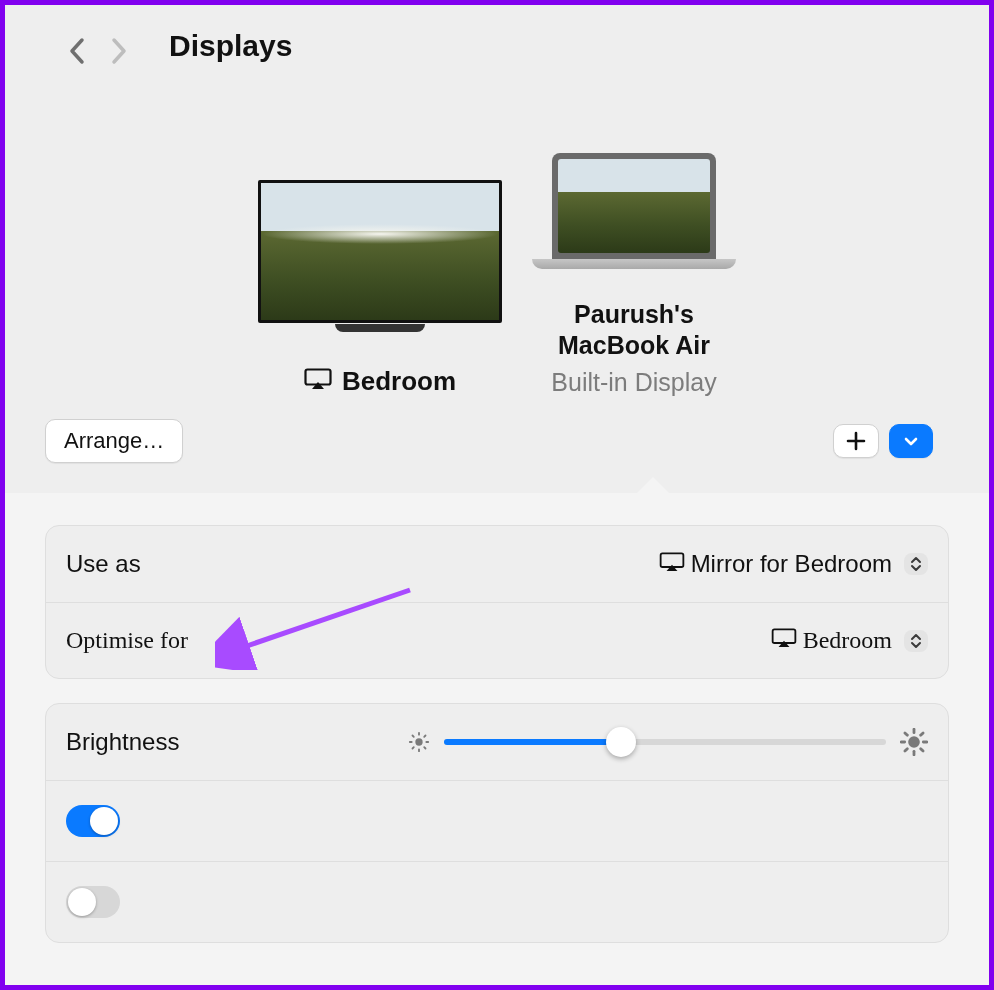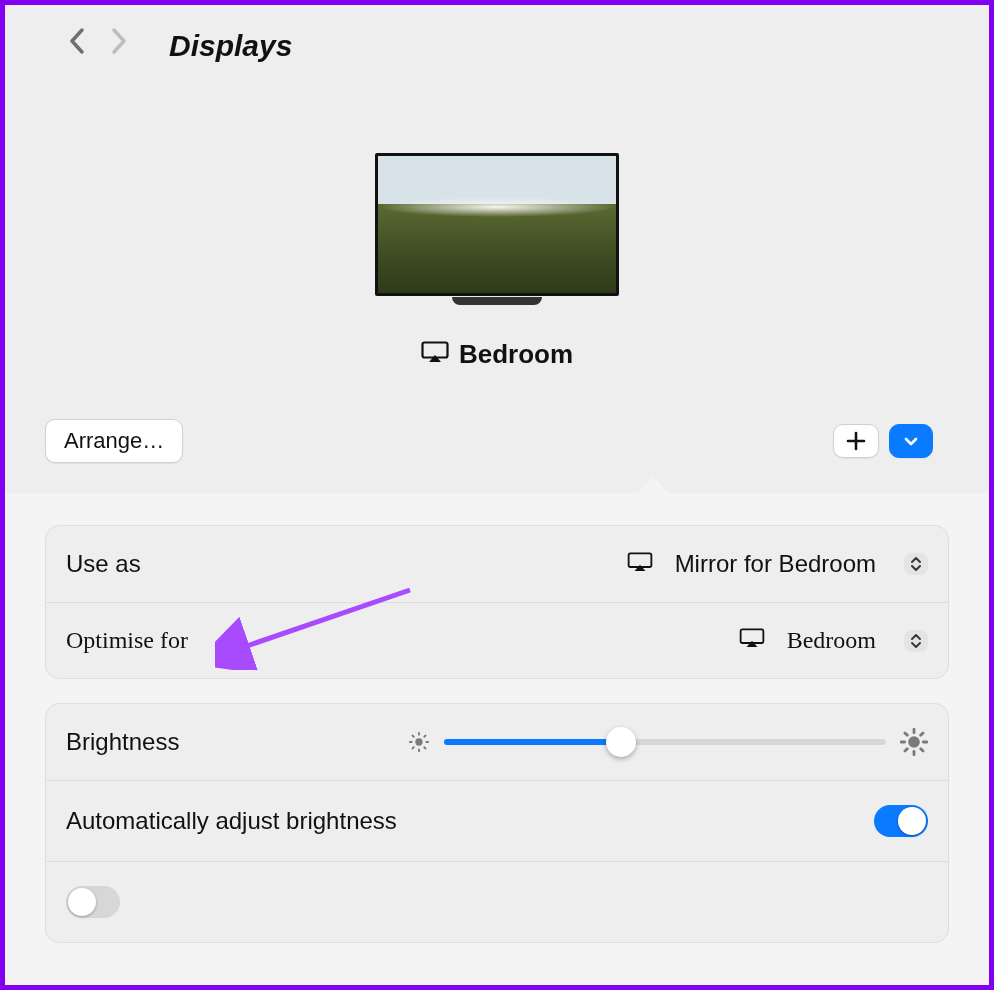--- a/index.html
+++ b/index.html
@@ -1,21 +1,21 @@
 <!DOCTYPE html>
 <html><head>
 <meta charset="utf-8">
 <style>
   * { box-sizing: border-box; margin: 0; padding: 0; }
   html, body { width: 994px; height: 990px; font-family: -apple-system, "Helvetica Neue", Arial, sans-serif; }
   .frame { width: 994px; height: 990px; border: 5px solid #8100ef; background: #eeeeee; position: relative; overflow: hidden; }
   .inner { position: relative; width: 100%; height: 100%; background: #eeeeee; }
 
   
-  .nav { display: flex; align-items: flex-start; gap: 18px; padding: 24px 40px 0 60px; font-style: italic; }
+  .nav { display: flex; align-items: flex-end; gap: 18px; padding: 24px 40px 0 60px; }
   .nav .chev { width: 24px; height: 24px; display: flex; align-items: center; justify-content: center; color: #7d7d7d; }
   .nav .chev.disabled { color: #b7b7b7; }
   .nav .title { font-size: 30px; font-weight: 700; color: #111; margin-left: 20px; }
 
   
   .previews { display: flex; justify-content: center; align-items: flex-end; gap: 30px; margin-top: 90px; }
 
   .tv { width: 244px; }
   .tv-screen { width: 244px; height: 143px; background: linear-gradient(#d8e3e9 0%, #d8e3e9 35%, #5c6932 35%, #3f4f23 70%, #2c3a18 100%); border: 3px solid #111; border-radius: 2px; position: relative; overflow: hidden; }
   .tv-screen::before { content:""; position:absolute; left:0; right:0; top:30%; height:20px; background: radial-gradient(ellipse at center, #f6f6f0 0%, rgba(246,246,240,0) 70%); }
@@ -42,21 +42,21 @@
   .pointer::before { content:""; display:block; width:0; height:0; border-left:16px solid transparent; border-right:16px solid transparent; border-bottom:16px solid #f4f4f4; }
 
   
   .panels { position:absolute; top: 488px; left: 0; right:0; bottom:0; background:#f4f4f4; padding: 32px 40px 0; }
   .card { background:#eeeeee; border:1px solid #dedede; border-radius: 14px; }
   .row { display:flex; align-items:center; justify-content:space-between; padding: 24px 20px; border-bottom:1px solid #dedede; }
   .row:last-child { border-bottom:none;font-family:Liberation Serif, serif; }
   .row-label { font-size: 24px; color:#111; }
   .row-desc { font-size: 22px; color:#8a8a8a; line-height:1.35; padding-right: 10px; }
 
-  .select { display:flex; align-items:center; gap:22px; font-size: 24px; color:#111; cursor:pointer; }
+  .select { display:flex; align-items:center; gap:6px; font-size: 24px; color:#111; cursor:pointer; }
   .stepper { background:#e4e4e4; border-radius:8px; padding:2px 6px; display:inline-flex; flex-direction:column; line-height:0.5; color:#3a3a3a; margin-left:6px; }
   .stepper svg { display:block; }
 
   
   .slider-wrap { display:flex; align-items:center; gap:14px; width: 520px; }
   .sun { display:flex; align-items:center; justify-content:center; }
   .track { flex:1; height:6px; background:#d7d7d7; border-radius:4px; position:relative; }
   .track::before { content:""; position:absolute; left:0; top:0; bottom:0; width:40%; background:#0a7aff; border-radius:4px 0 0 4px; }
   .thumb { position:absolute; left:40%; top:50%; width:30px; height:30px; background:#fff; border-radius:50%; transform:translate(-50%,-50%); box-shadow:0 2px 5px rgba(0,0,0,.3); }
 
@@ -104,20 +104,28 @@
           <span class="airplay-svg">
             <svg width="28" height="22" viewBox="0 0 28 22">
                 <rect x="1.5" y="1.5" width="25" height="15" rx="2" fill="none" stroke="#111" stroke-width="2.2"></rect>
                 <path d="M8 21 L14 14 L20 21 Z" fill="#111"></path>
               </svg>
           </span>
           <span>Bedroom</span>
         </div>
       </div>
 
+      <div class="laptop">
+        <div class="laptop-top">
+            <div class="laptop-screen"></div>
+          </div>
+        <div class="laptop-base"></div>
+        <div class="laptop-label">Paurush's MacBook Air</div>
+        <div class="laptop-sub">Built-in Display</div>
+      </div>
     </div>
 
     <div class="preview-bar">
       <button class="btn">Arrange…</button>
       <div class="btn-group">
         <button class="btn icon">
           <svg width="20" height="20" viewBox="0 0 20 20">
               <path d="M10 2v16M2 10h16" stroke="#111" stroke-width="2.6" stroke-linecap="round"></path>
             </svg>
         </button>
@@ -209,21 +217,20 @@
                     <line x1="4.2" y1="4.2" x2="6.3" y2="6.3"></line>
                     <line x1="17.7" y1="17.7" x2="19.8" y2="19.8"></line>
                     <line x1="4.2" y1="19.8" x2="6.3" y2="17.7"></line>
                     <line x1="17.7" y1="6.3" x2="19.8" y2="4.2"></line>
                   </g>
                 </svg>
             </span>
           </div>
         </div>
         <div class="row">
-          <div class="row-label">Automatically adjust brightness</div>
           <div class="toggle on">
               <div class="knob"></div>
             </div>
         </div>
         <div class="row">
           <div class="toggle">
               <div class="knob"></div>
             </div>
         </div>
       </div>

